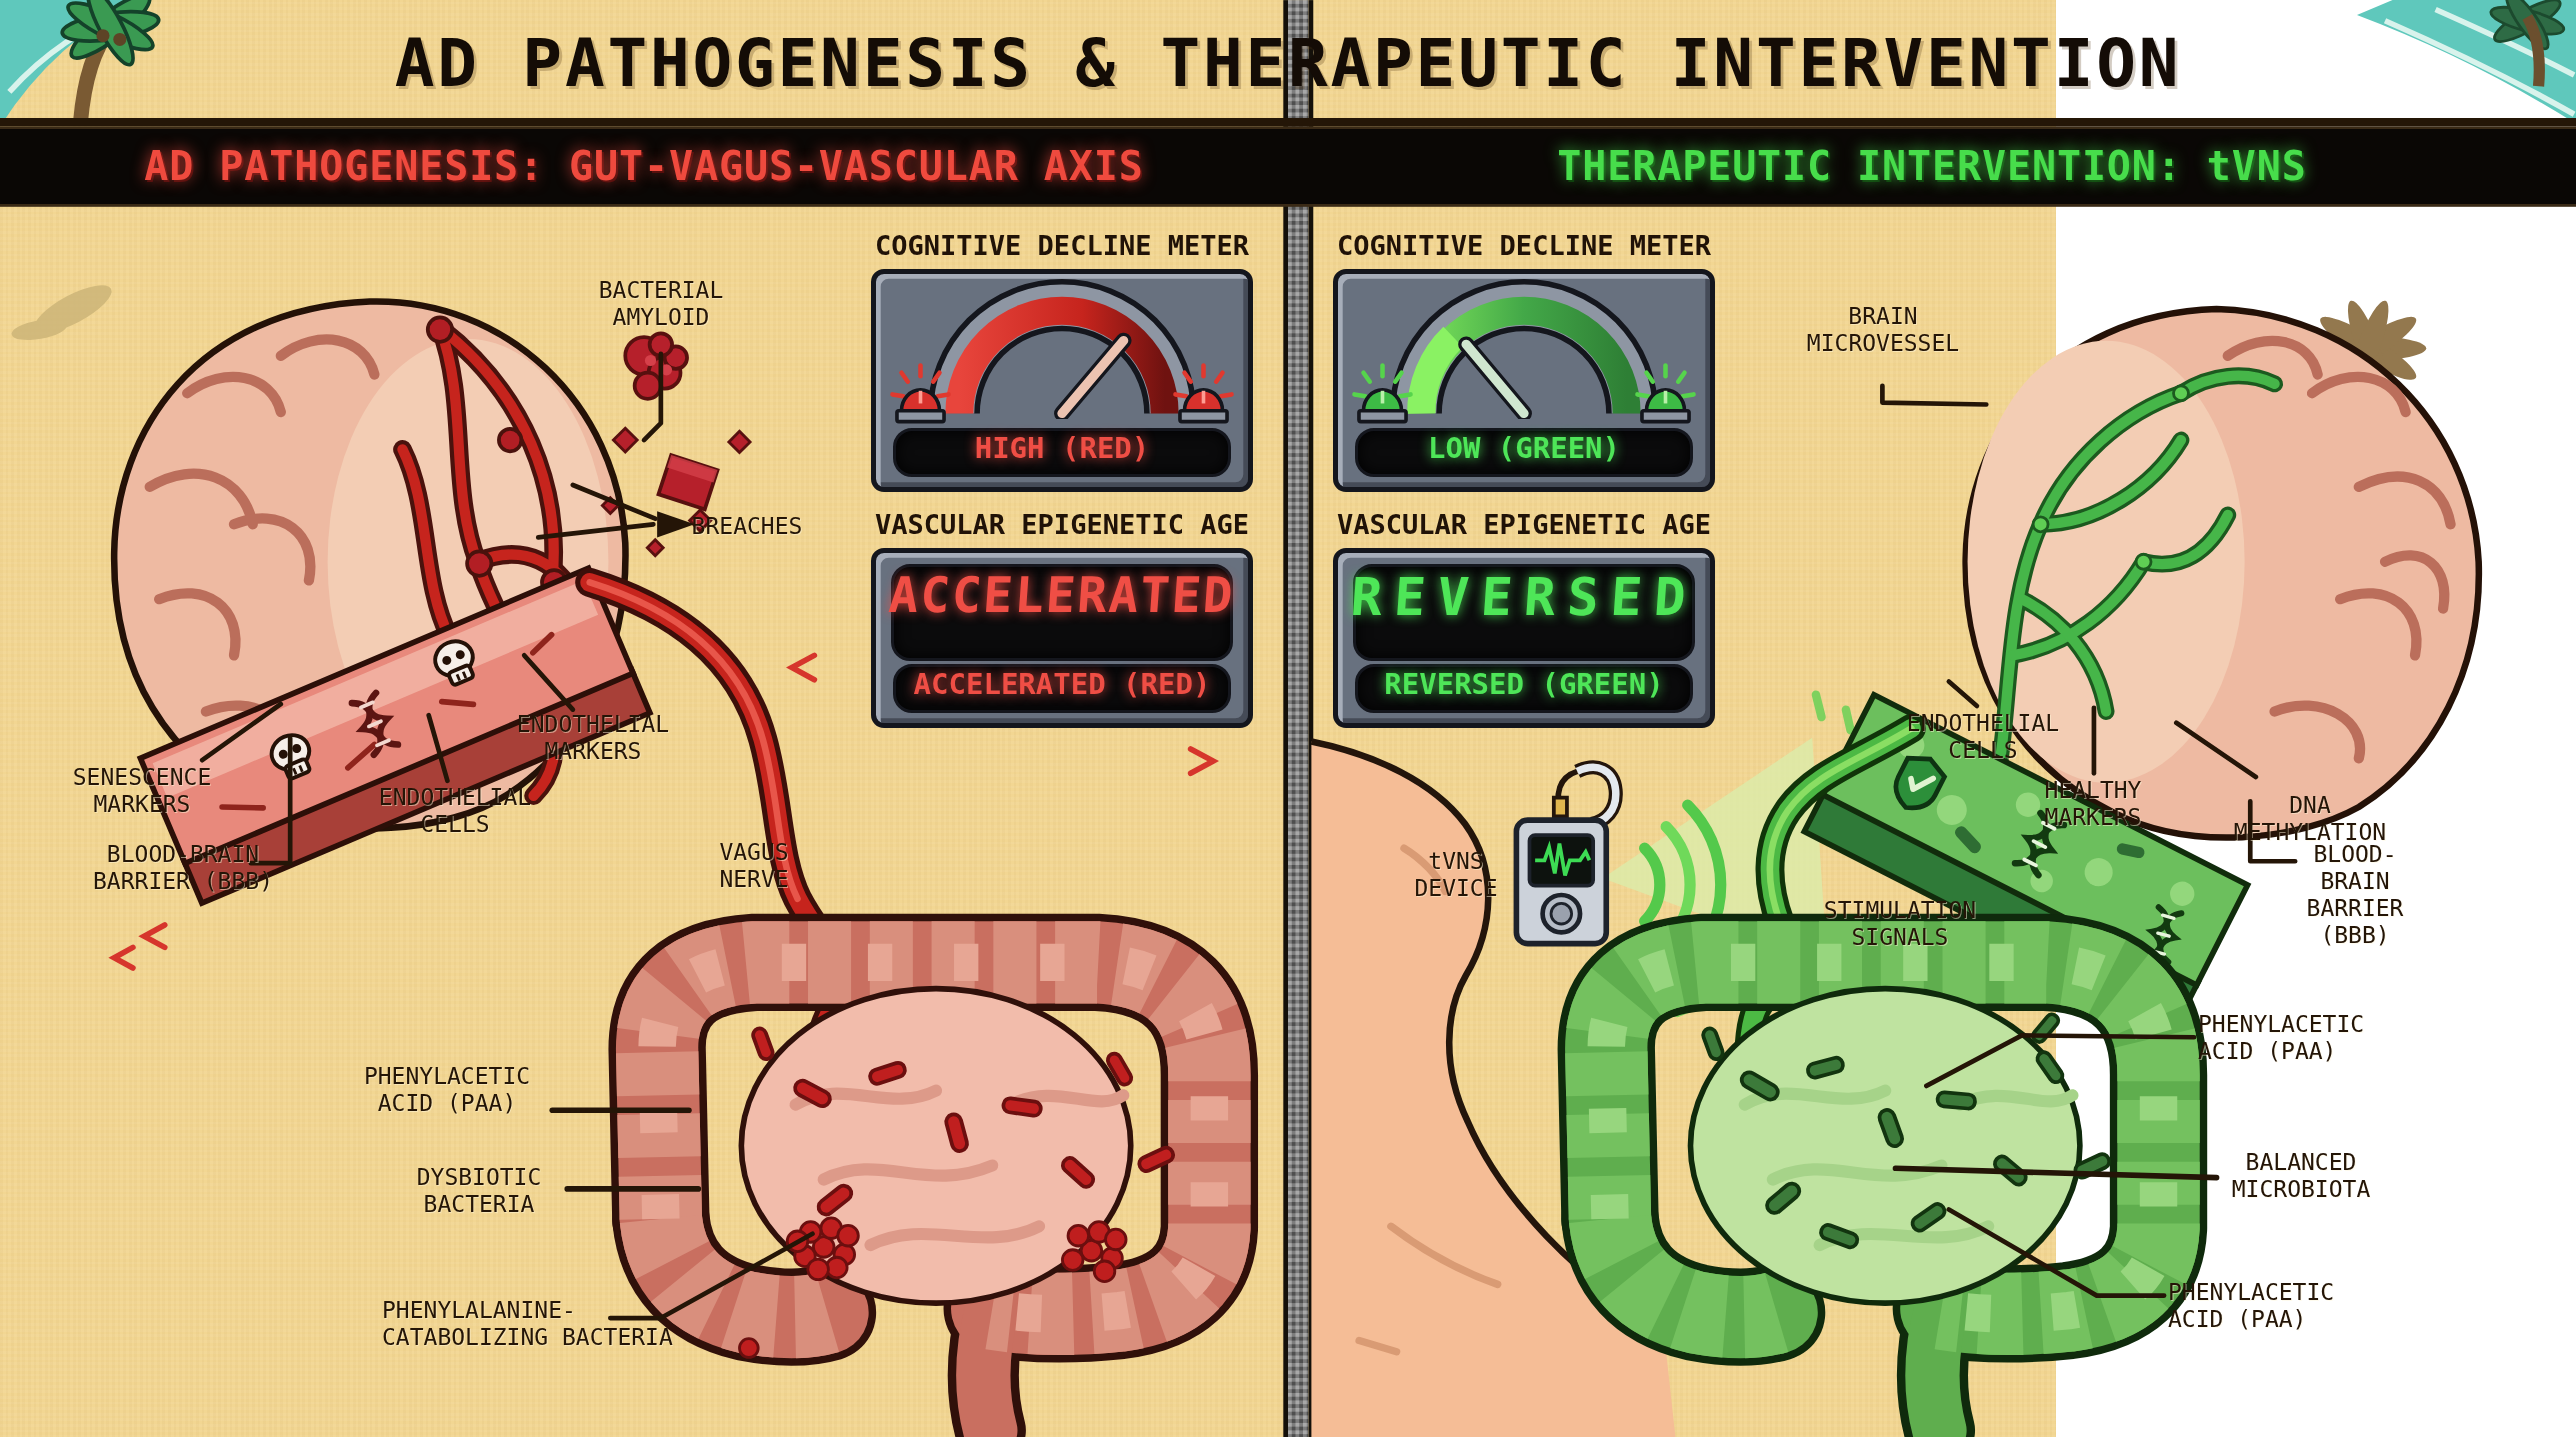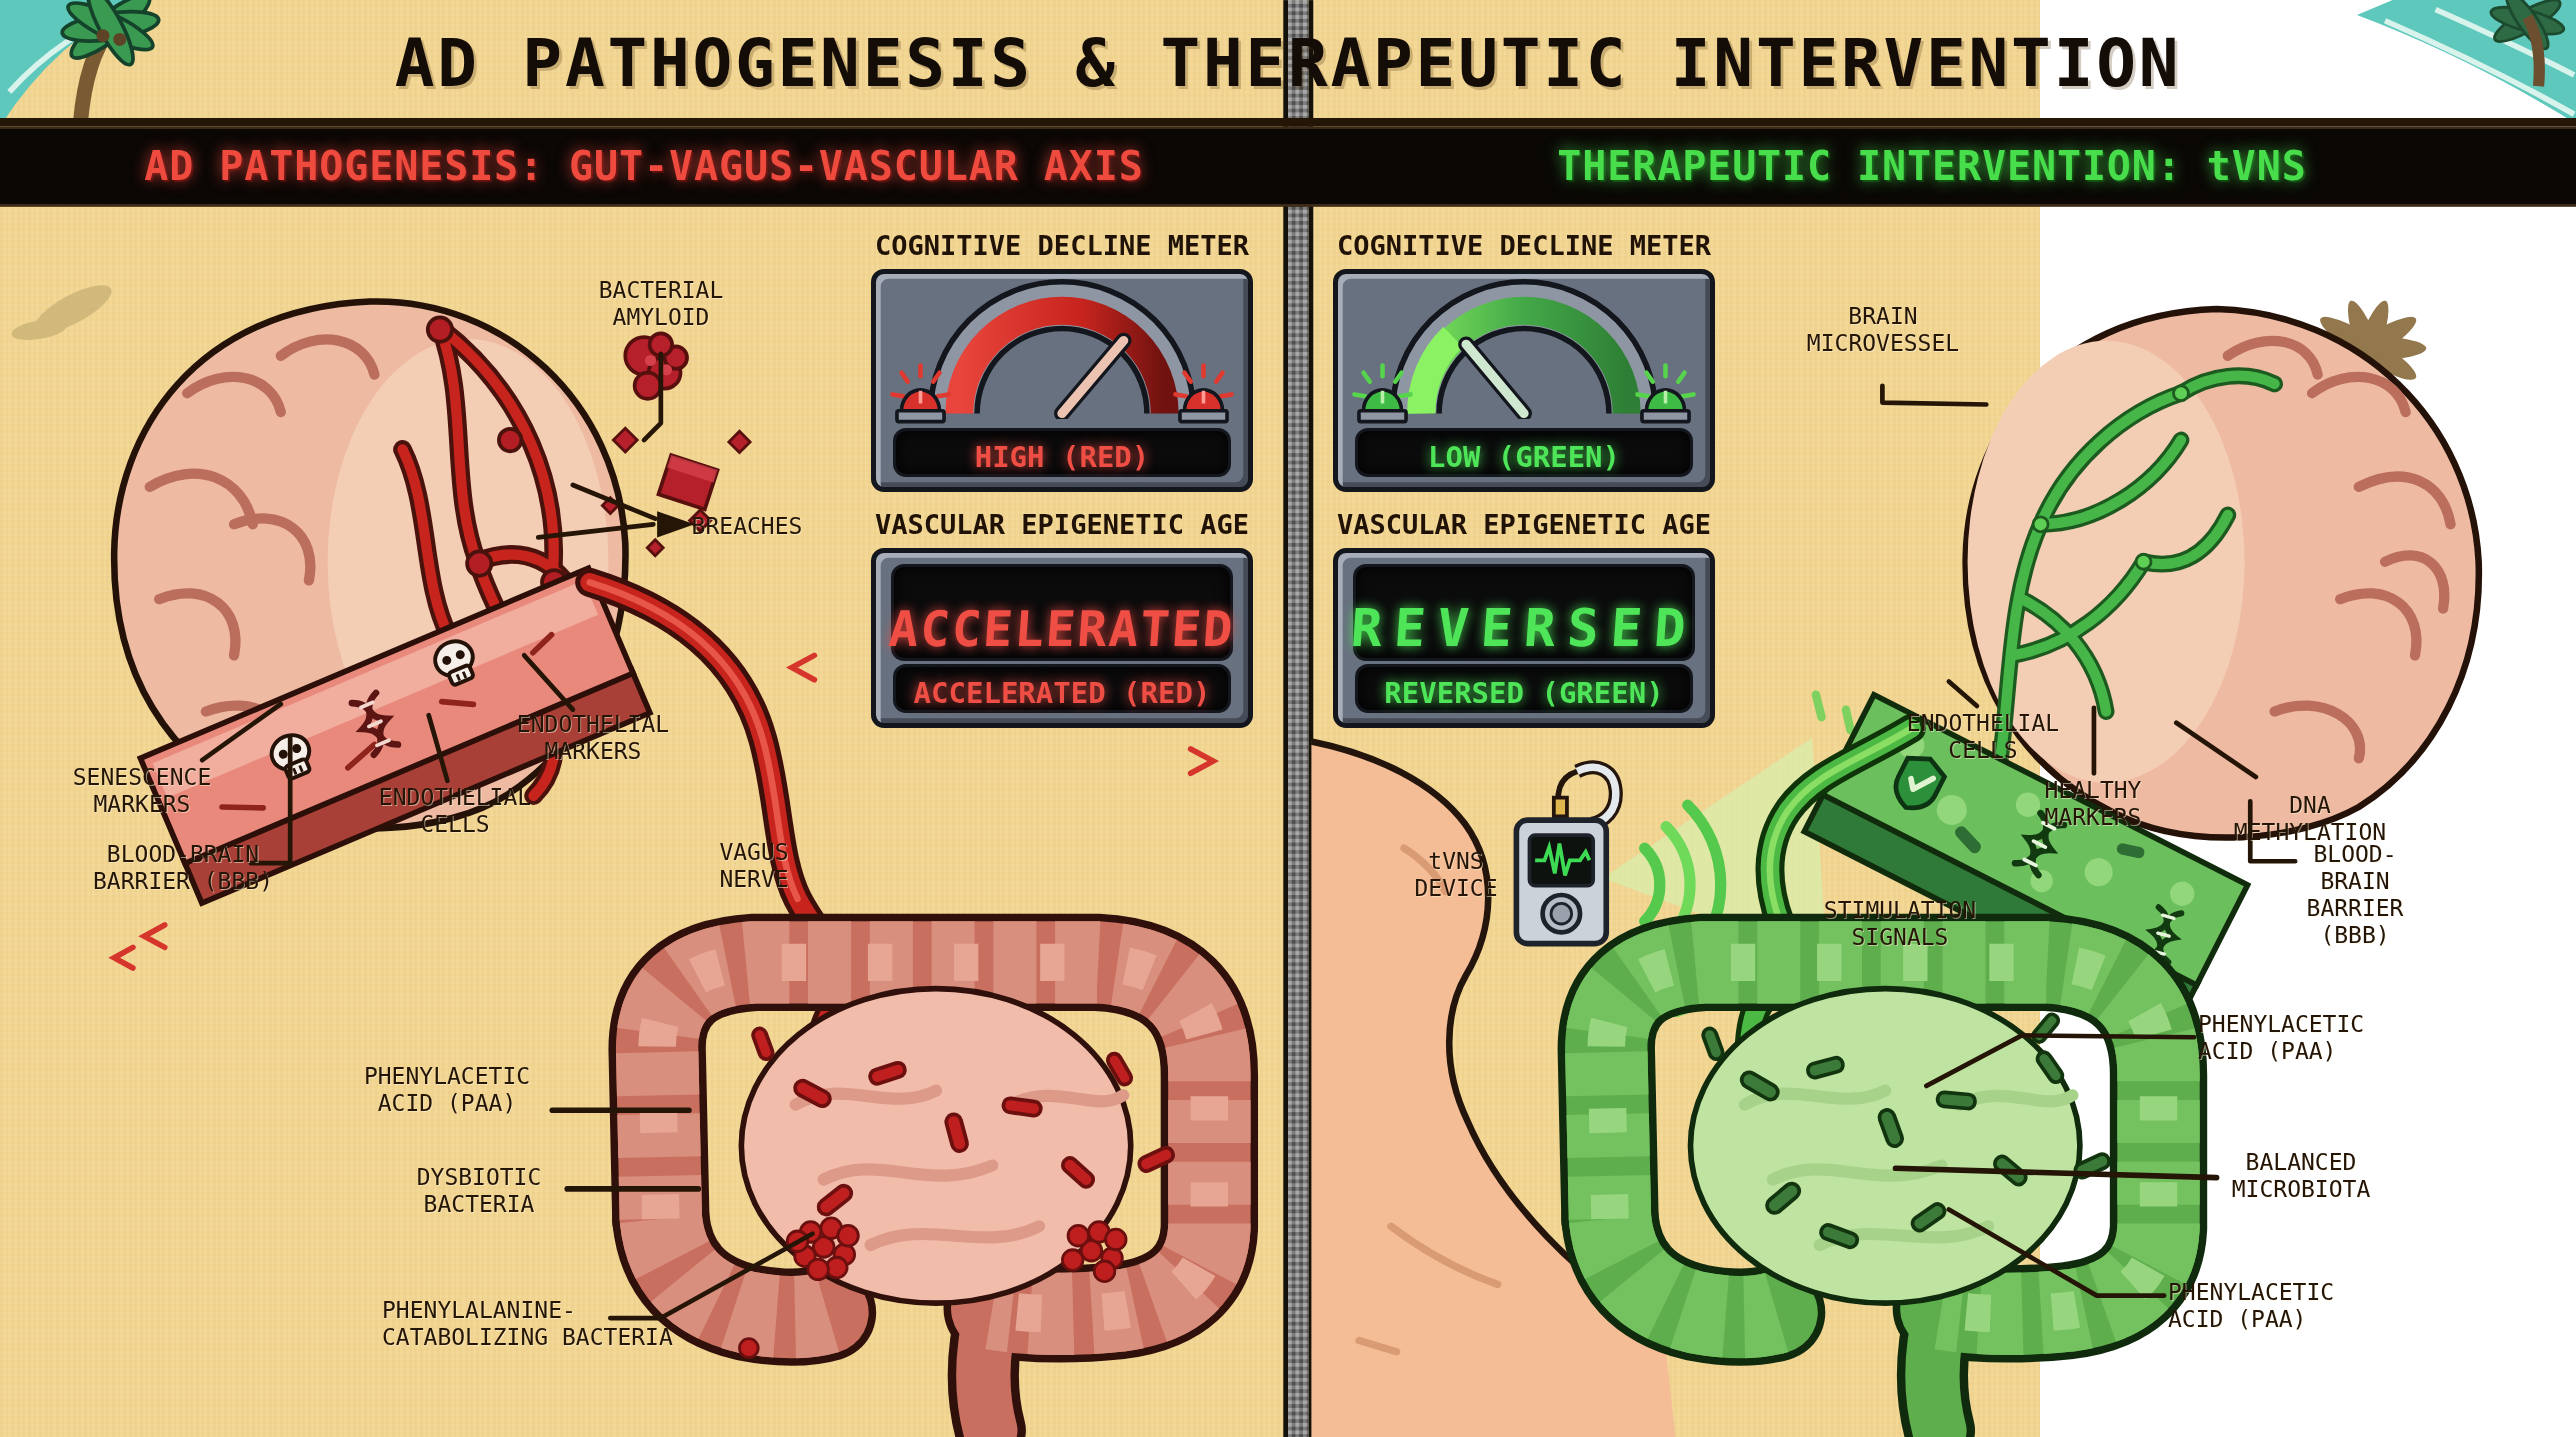--- a/index.html
+++ b/index.html
@@ -1,20 +1,20 @@
 <!DOCTYPE html>
 <html style="font-size:15px"><head>
 <meta charset="utf-8">
 <style>
   html,body{margin:0;padding:0;}
   body{width:2576px;height:1438px;overflow:hidden;font-family:"DejaVu Sans Mono",monospace;}
   .canvas{position:relative;width:2040px;height:1438px;
     background:#f2d692;
     background-image:repeating-linear-gradient(0deg,rgba(255,255,255,.05) 0 2.8px,transparent 2.8px 5.6px),
-                     repeating-linear-gradient(90deg,rgba(176,136,64,.06) 0 2.8px,transparent 2.8px 5.6px);}
+                     repeating-linear-gradient(90deg,rgba(176,136,64,.06) 0 2.8px,transparent 2.8px 5.6px);padding-left:16px;}
   .art{position:absolute;left:0;top:0;z-index:1;}
   .page-title{position:absolute;left:0;top:11.2px;width:2576px;height:105px;z-index:5;
     display:flex;align-items:center;justify-content:center;
     font-size:66px;font-weight:bold;letter-spacing:2.8px;color:#140c06;
     text-shadow:2.8px 2.8px 0 rgba(80,52,14,.25);}
   .title-rule{position:absolute;left:0;top:118px;width:2576px;height:7.5px;background:#241607;z-index:5;}
   .band{position:absolute;left:0;top:129px;width:2576px;height:75px;background:#0a0705;z-index:5;
     box-shadow:0 -2.8px 0 #3a2a16,0 2.8px 0 #3a2a16;}
   .band .hdr{position:absolute;top:0;height:75px;line-height:75px;text-align:center;
     font-size:40px;font-weight:bold;letter-spacing:0.9px;white-space:nowrap;}
@@ -26,22 +26,22 @@
   .lbl.la{transform:none;text-align:left;}
   .meter-block,.epi-block{position:absolute;width:382px;z-index:6;}
   .meter-title{text-align:center;font-size:27px;font-weight:bold;color:#201207;margin-bottom:7.5px;white-space:nowrap;}
   .meter-panel{position:relative;height:213px;background:#68717f;border:5.6px solid #14161d;border-radius:13px;
     box-shadow:inset 4.7px 4.7px 0 #a7aeba,inset -4.7px -4.7px 0 #454b57;}
   .epi-panel{position:relative;height:170px;background:#68717f;border:5.6px solid #14161d;border-radius:13px;
     box-shadow:inset 4.7px 4.7px 0 #a7aeba,inset -4.7px -4.7px 0 #454b57;}
   .gauge{position:absolute;left:50%;transform:translateX(-50%);top:5.6px;}
   .siren{position:absolute;width:67px;top:86px;}
   .siren.l{left:11.2px;} .siren.r{right:11.2px;}
-  .lcd{position:absolute;background:#0b0b0c;border:3.7px solid #14161d;border-radius:13px;
-    box-shadow:inset 0 0 15px #000;display:flex;align-items:flex-end;justify-content:center;}
+  .lcd{position:absolute;background:#0b0b0c;border:3.7px solid #14161d;border-radius:19px;
+    box-shadow:inset 0 0 15px #000;display:flex;align-items:flex-start;justify-content:center;}
   .lcd.status{left:17px;right:17px;bottom:9.4px;height:43px;font-size:29px;font-weight:bold;white-space:nowrap;}
   .lcd.big{left:15px;right:15px;top:11.2px;bottom:62px;}
   .red-text{color:#ef4e45;text-shadow:0 0 11.2px rgba(239,78,69,.9);}
   .green-text{color:#4ee658;text-shadow:0 0 11.2px rgba(78,230,88,.9);}
   .seg{font-weight:bold;transform:skewX(-4deg);white-space:nowrap;}
   .seg.accel{font-size:49px;letter-spacing:1.9px;}
   .seg.rev{font-size:52px;letter-spacing:12px;}
 </style>
 </head>
 <body>

